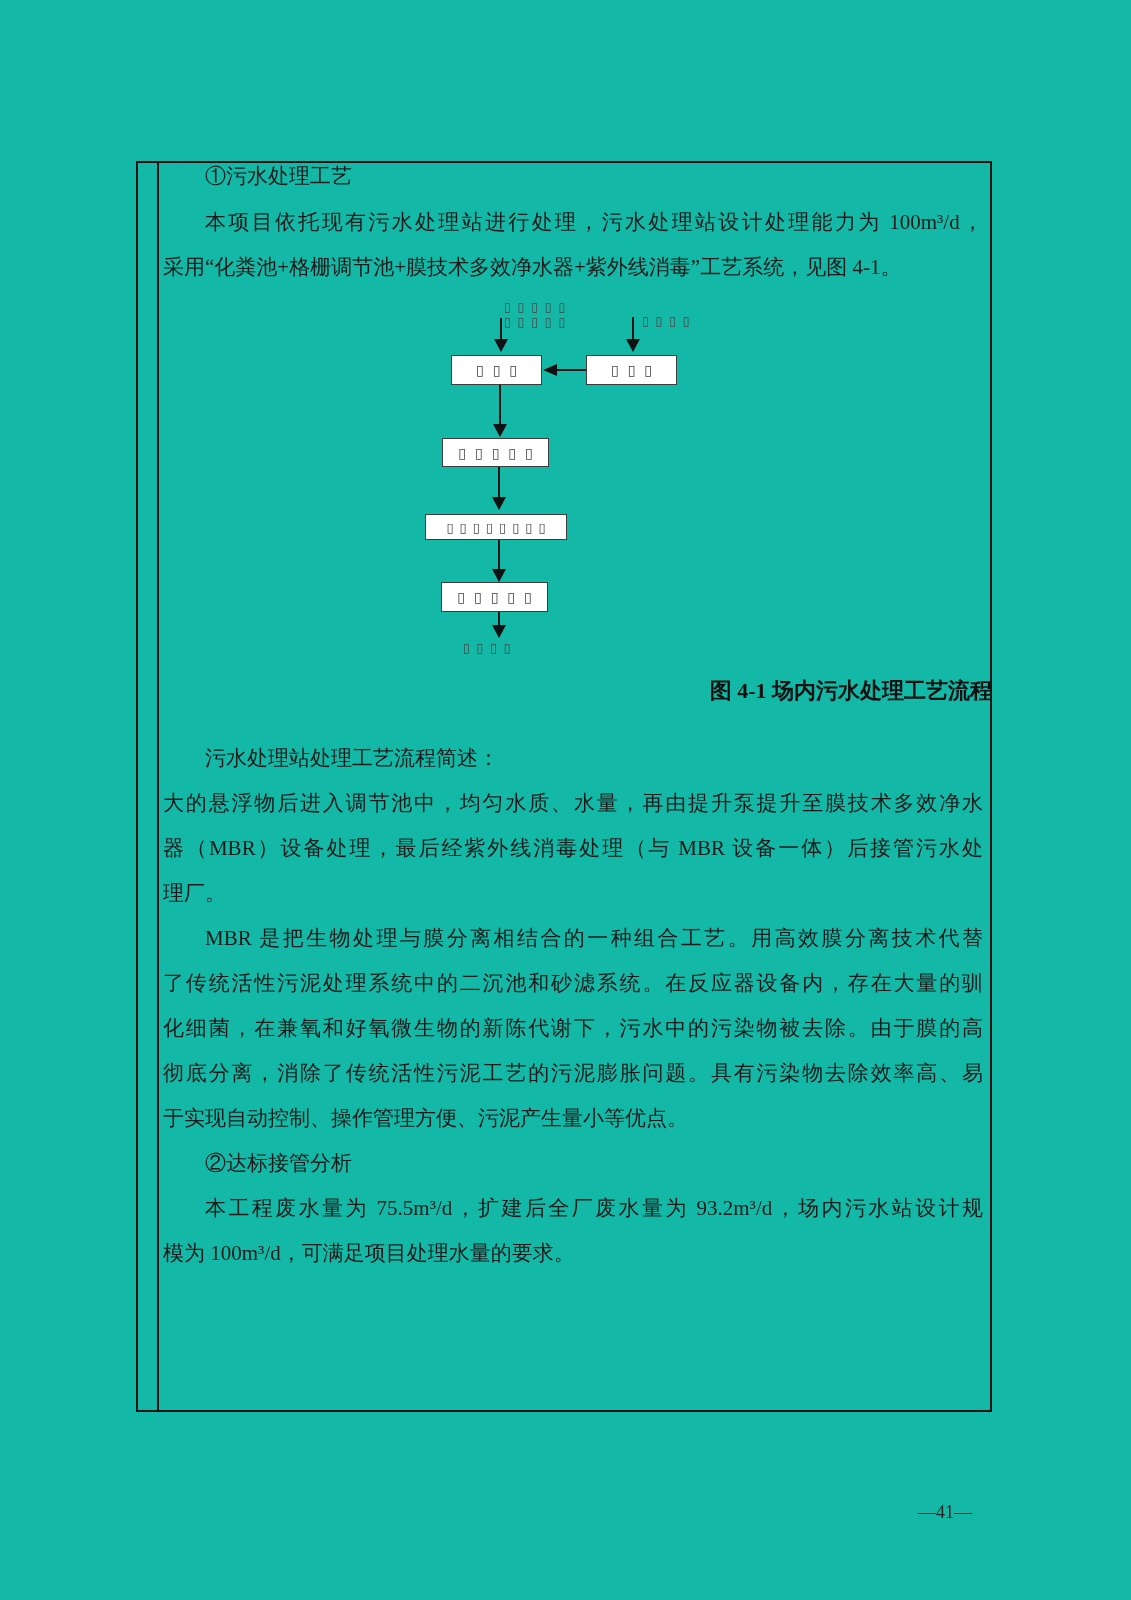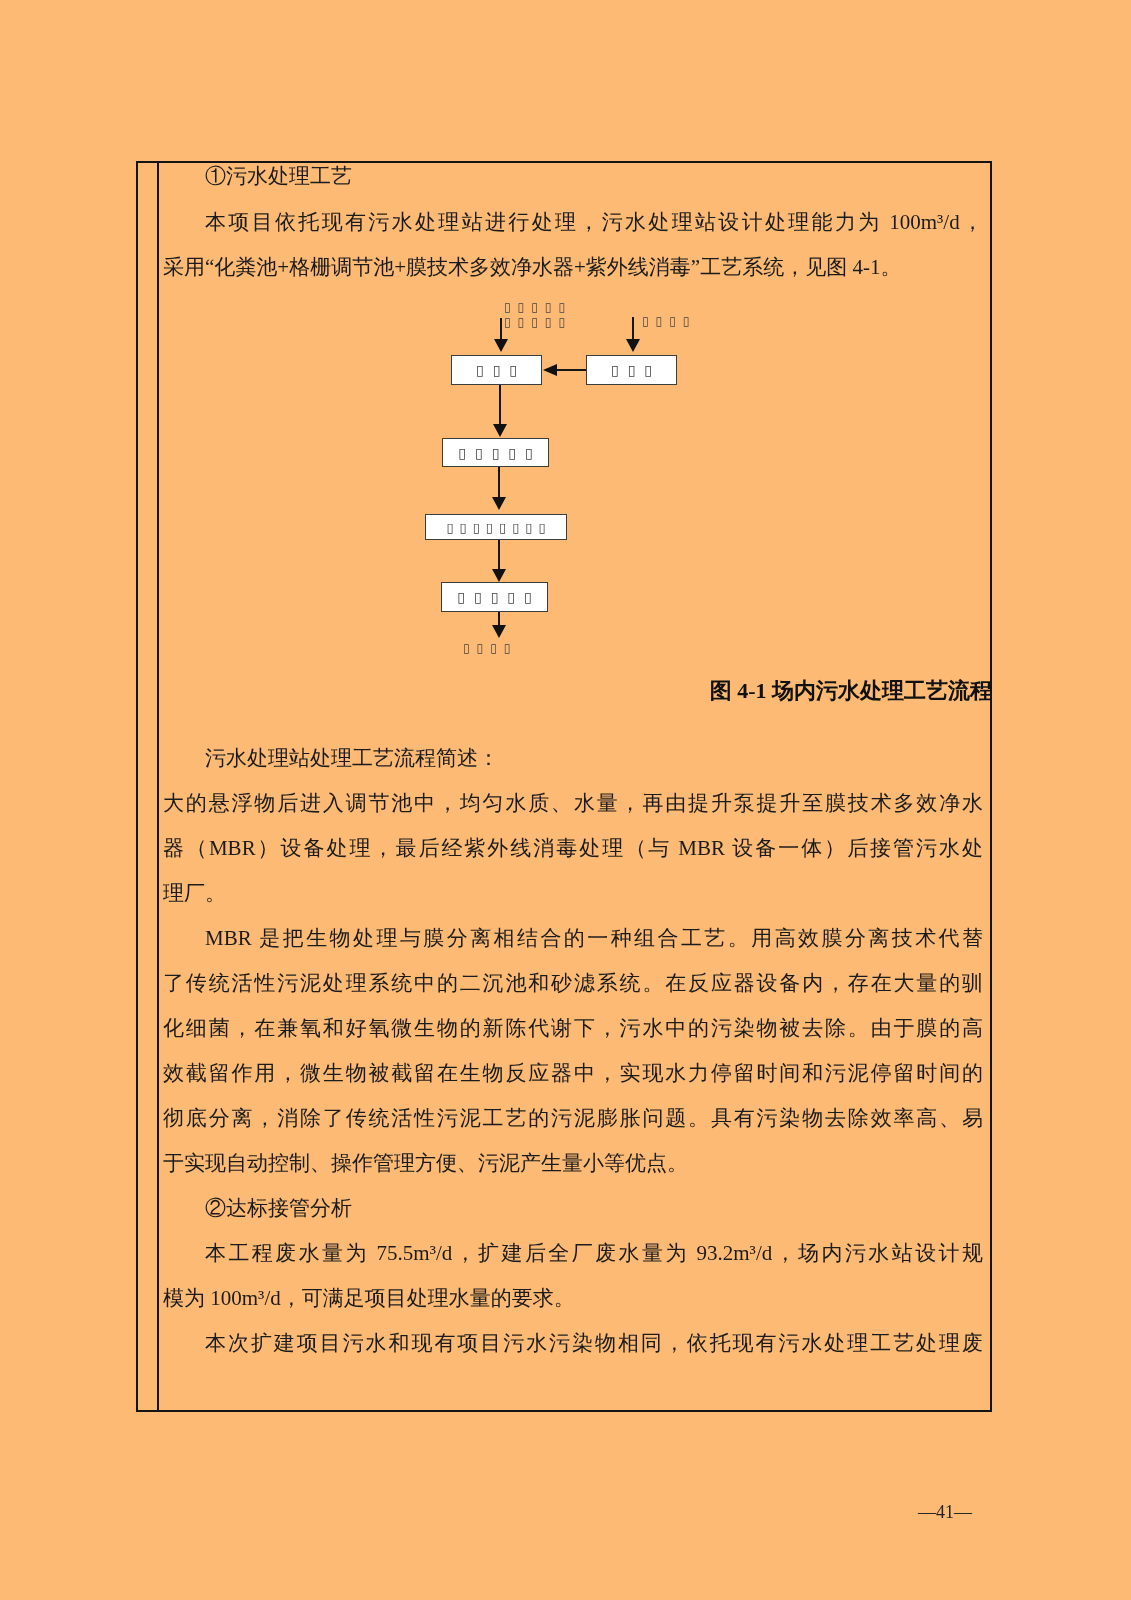--- a/index.html
+++ b/index.html
@@ -1,16 +1,16 @@
 <!DOCTYPE html>
 <html><head>
 <meta charset="utf-8">
 <style>
   html,body{margin:0;padding:0;background:#ffffff;}
-  .page{position:relative;width:1131px;height:1600px;background:#fdba74;overflow:hidden;
+  .page{position:relative;width:1131px;height:1600px;background:#14b8a6;overflow:hidden;
         font-family:"Liberation Serif","DejaVu Serif",serif;color:#1b1b1b;}
   
   .frame{position:absolute;left:136px;top:161px;width:856px;height:1251px;
          border:2px solid #141414;box-sizing:border-box;}
   .gutter-line{position:absolute;left:19px;top:0;height:100%;width:0;border-left:2px solid #141414;}
   
   .lines{position:absolute;left:163px;width:820px;font-size:21px;}
   .lines-a{top:154px;line-height:45.5px;}
   .lines-b{top:736px;line-height:45px;}
   .ln{white-space:nowrap;}
@@ -109,24 +109,22 @@
   <div class="caption">图 4-1 场内污水处理工艺流程</div>
 
   <div class="lines lines-b">
     <div class="ln ind">污水处理站处理工艺流程简述：</div>
     <div class="ln just">大的悬浮物后进入调节池中，均匀水质、水量，再由提升泵提升至膜技术多效净水</div>
     <div class="ln just">器（MBR）设备处理，最后经紫外线消毒处理（与 MBR 设备一体）后接管污水处</div>
     <div class="ln">理厂。</div>
     <div class="ln just ind">MBR 是把生物处理与膜分离相结合的一种组合工艺。用高效膜分离技术代替</div>
     <div class="ln just">了传统活性污泥处理系统中的二沉池和砂滤系统。在反应器设备内，存在大量的驯</div>
     <div class="ln just">化细菌，在兼氧和好氧微生物的新陈代谢下，污水中的污染物被去除。由于膜的高</div>
-    <div class="ln just">效截留作用，微生物被截留在生物反应器中，实现水力停留时间和污泥停留时间的</div>
     <div class="ln just">彻底分离，消除了传统活性污泥工艺的污泥膨胀问题。具有污染物去除效率高、易</div>
     <div class="ln">于实现自动控制、操作管理方便、污泥产生量小等优点。</div>
     <div class="ln ind">②达标接管分析</div>
     <div class="ln just ind">本工程废水量为 75.5m³/d，扩建后全厂废水量为 93.2m³/d，场内污水站设计规</div>
     <div class="ln">模为 100m³/d，可满足项目处理水量的要求。</div>
-    <div class="ln just ind">本次扩建项目污水和现有项目污水污染物相同，依托现有污水处理工艺处理废</div>
   </div>
 
   <div class="footer">—41—</div>
 
 </div>
 
 </body></html>

